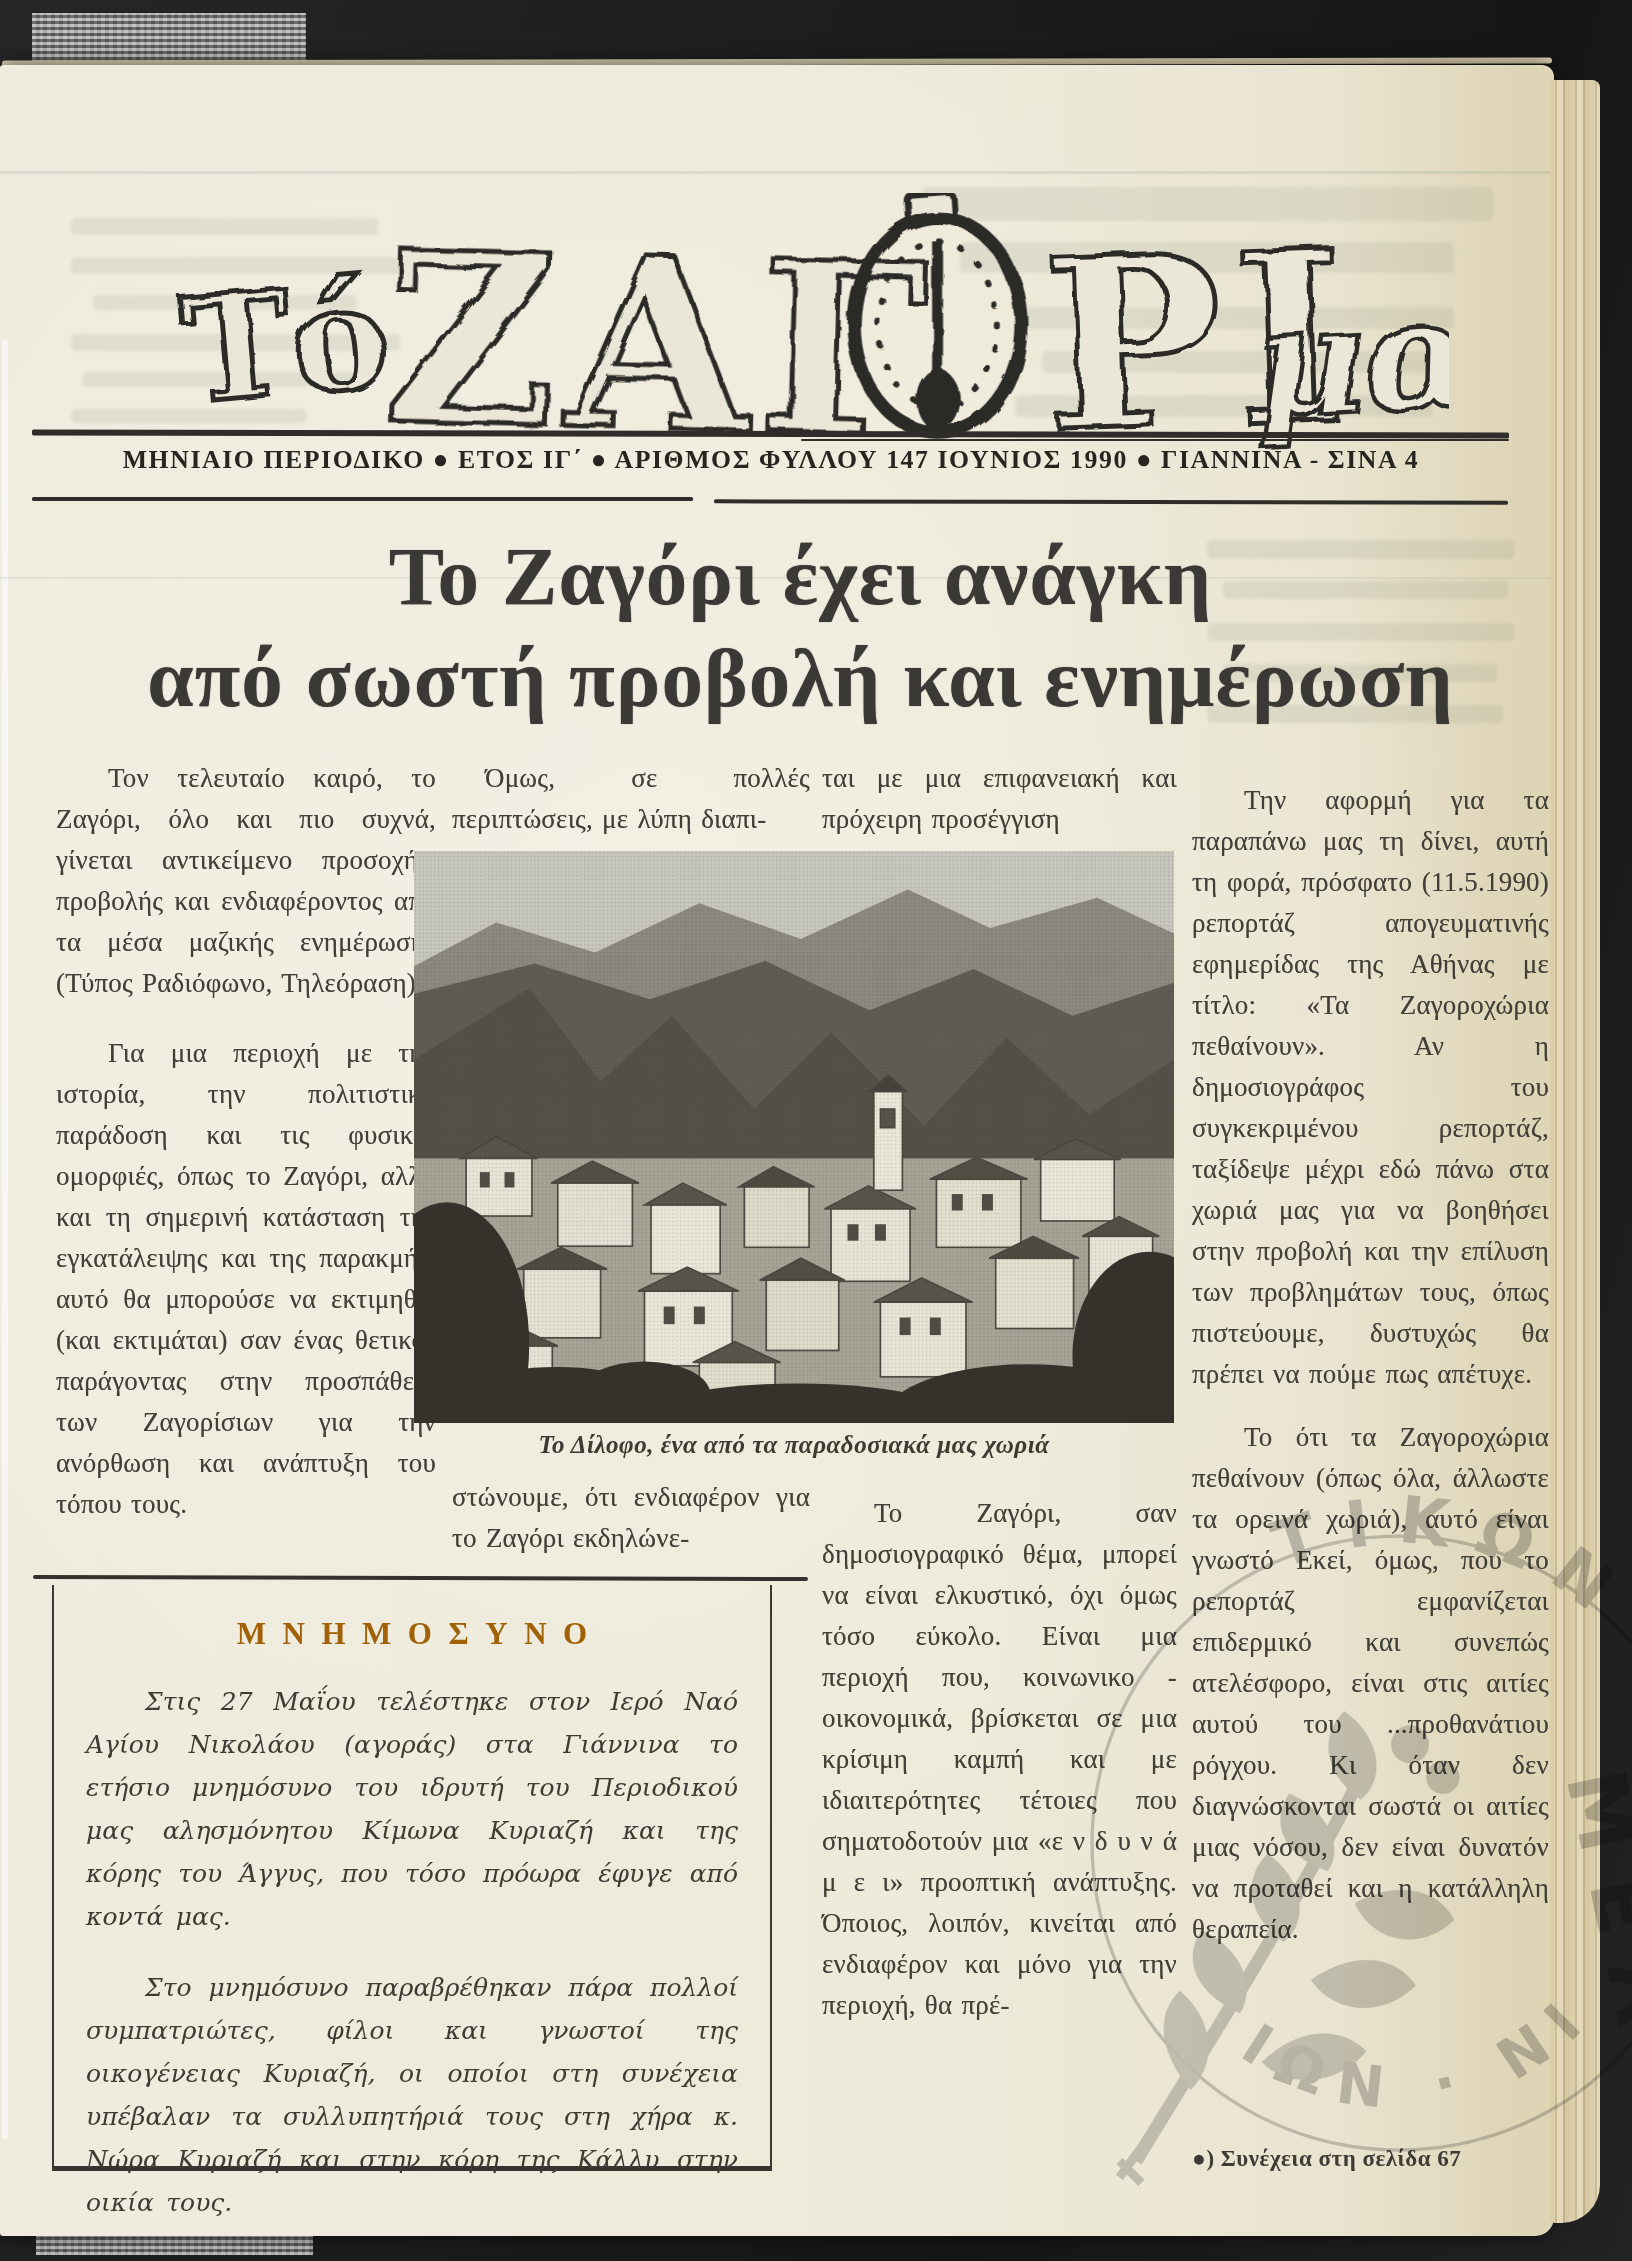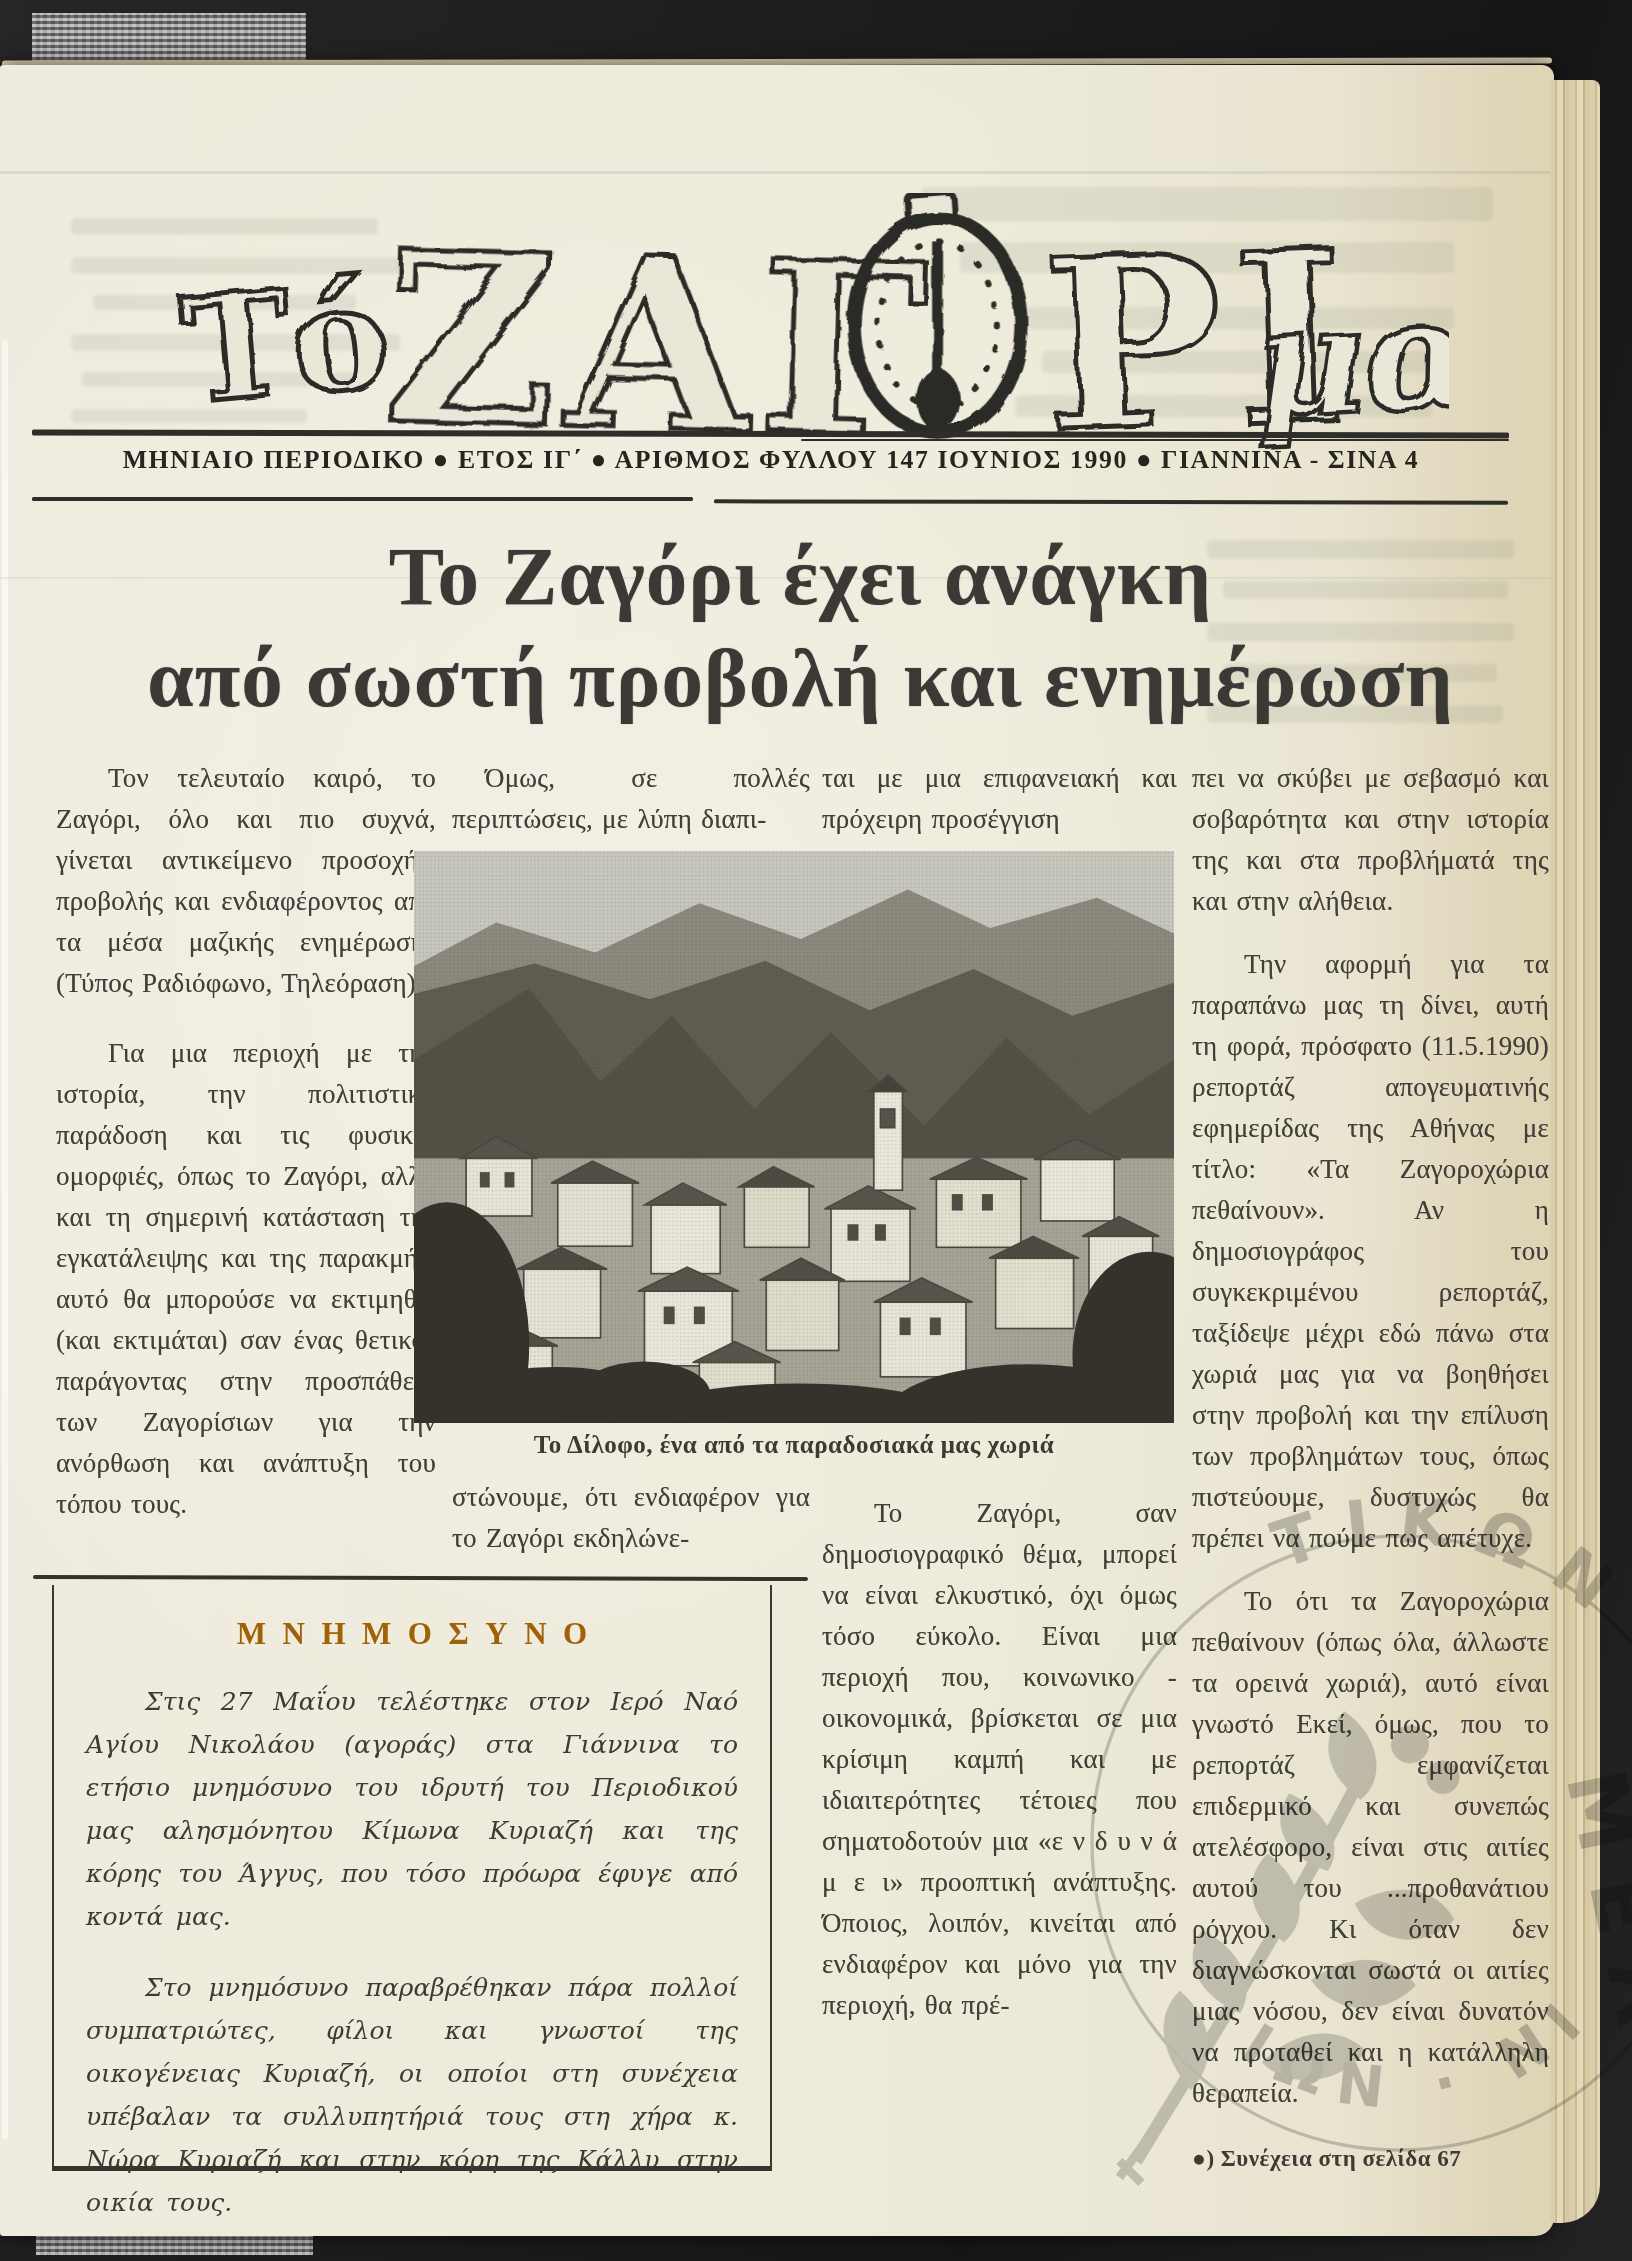--- a/index.html
+++ b/index.html
@@ -50,21 +50,21 @@
   .bodycol{
     position:absolute;color:#413f38;font-size:27px;line-height:41px;
     text-align:justify;word-spacing:2.2px;letter-spacing:0.2px;
     text-shadow:0 0 0.5px rgba(65,63,56,.5);
   }
   .bodycol p{margin:0 0 18.7px 0;text-indent:52px;}
   .bodycol p.noindent{text-indent:0;}
   .photo{position:absolute;left:414px;top:851px;width:760px;height:572px;}
   .caption{
     position:absolute;left:414px;top:1431px;width:760px;text-align:center;
-    font-size:25px;font-weight:600;color:#3c3a33;letter-spacing:0.5px;
+    font-size:25px;font-weight:600;color:#3c3a33;letter-spacing:0.5px;font-style:italic;
   }
   .membox{
     position:absolute;left:52px;top:1585px;width:720px;height:586px;
     border-left:2.7px solid #3a3934;border-right:2.7px solid #3a3934;border-bottom:5px solid #35342f;
     box-sizing:border-box;padding:15.4px 32px 0 32px;
   }
   .membox-topline{position:absolute;left:33px;top:1576px;width:775px;height:3.8px;background:#33322d;border-radius:2.2px;transform:rotate(.15deg);}
   .membox-title{
     text-align:center;font-size:31px;font-weight:700;letter-spacing:16.5px;color:#a16207;
     margin:15.4px 0 28.5px 0;text-indent:16.5px;
@@ -265,21 +265,20 @@
 </div>
 <div class="caption">Το Δίλοφο, ένα από τα παραδοσιακά μας χωριά</div>
 
 <div class="bodycol" style="left:452px;top:1477px;width:358px;">
   <p class="noindent">στώνουμε, ότι ενδιαφέρον για το Ζαγόρι εκδηλώνε-</p>
 </div>
 <div class="bodycol" style="left:822px;top:1477px;width:355px;">
   <p style="margin-top:16px;">Το Ζαγόρι, σαν δημοσιογραφικό θέμα, μπορεί να είναι ελκυστικό, όχι όμως τόσο εύκολο. Είναι μια περιοχή που, κοινωνικο - οικονομικά, βρίσκεται σε μια κρίσιμη καμπή και με ιδιαιτερότητες τέτοιες που σηματοδοτούν μια «ε ν  δ υ ν ά μ ε ι» προοπτική ανάπτυξης. Όποιος, λοιπόν, κινείται από ενδιαφέρον και μόνο για την περιοχή, θα πρέ-</p>
 </div>
 <div class="bodycol" style="left:1192px;top:758px;width:357px;">
-  <p class="noindent">πει να σκύβει με σεβασμό και σοβαρότητα και στην ιστορία της και στα προβλήματά της και στην αλήθεια.</p>
   <p style="margin-top:22px;">Την αφορμή για τα παραπάνω μας τη δίνει, αυτή τη φορά, πρόσφατο (11.5.1990) ρεπορτάζ απογευματινής εφημερίδας της Αθήνας με τίτλο: «Τα Ζαγοροχώρια πεθαίνουν». Αν η δημοσιογράφος του συγκεκριμένου ρεπορτάζ, ταξίδεψε μέχρι εδώ πάνω στα χωριά μας για να βοηθήσει στην προβολή και την επίλυση των προβλημάτων τους, όπως πιστεύουμε, δυστυχώς θα πρέπει να πούμε πως απέτυχε.</p>
   <p style="margin-top:22px;">Το ότι τα Ζαγοροχώρια πεθαίνουν (όπως όλα, άλλωστε τα ορεινά χωριά), αυτό είναι γνωστό Εκεί, όμως, που το ρεπορτάζ εμφανίζεται επιδερμικό και συνεπώς ατελέσφορο, είναι στις αιτίες αυτού του ...προθανάτιου ρόγχου. Κι όταν δεν διαγνώσκονται σωστά οι αιτίες μιας νόσου, δεν είναι δυνατόν να προταθεί και η κατάλληλη θεραπεία.</p>
 </div>
 <div class="continuation">●) Συνέχεια στη σελίδα 67</div>
 
 <div class="membox-topline"></div>
 <div class="membox">
   <div class="membox-title">ΜΝΗΜΟΣΥΝΟ</div>
   <p>Στις 27 Μαΐου τελέστηκε στον Ιερό Ναό Αγίου Νικολάου (αγοράς) στα Γιάννινα το ετήσιο μνημόσυνο του ιδρυτή του Περιοδικού μας αλησμόνητου Κίμωνα Κυριαζή και της κόρης του Άγγυς, που τόσο πρόωρα έφυγε από κοντά μας.</p>
   <p>Στο μνημόσυνο παραβρέθηκαν πάρα πολλοί συμπατριώτες, φίλοι και γνωστοί της οικογένειας Κυριαζή, οι οποίοι στη συνέχεια υπέβαλαν τα συλλυπητήριά τους στη χήρα κ. Νώρα Κυριαζή και στην κόρη της Κάλλυ στην οικία τους.</p>

